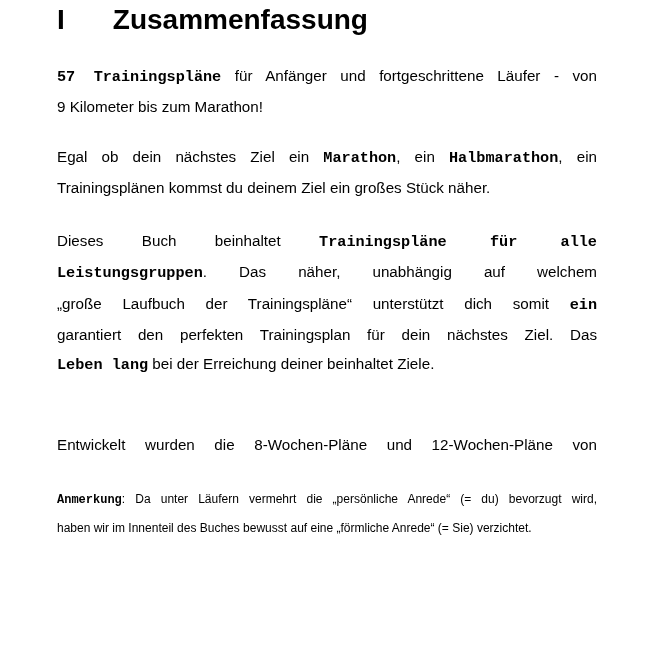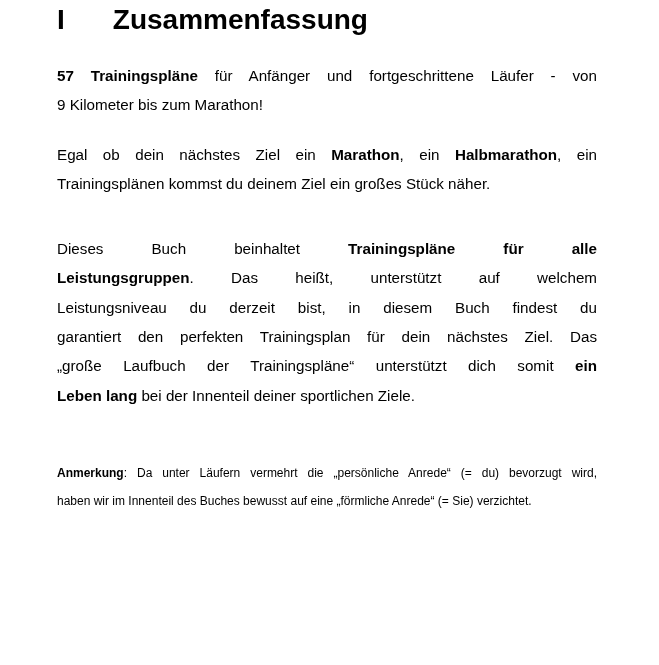--- a/index.html
+++ b/index.html
@@ -30,38 +30,39 @@
   }
   .heading .title {
     margin-left: 48px;
   }
   .para {
     font-size: 15.2px;
     line-height: 29.3px;
   }
   .para.p1 { margin-top: 24px; }
   .para.p2 { margin-top: 20px; }
-  .para.p3 { margin-top: 36px; }
+  .para.p3 { margin-top: 24px; }
   .para.p4 { margin-top: 49px; }
   .note {
     margin-top: 26px;
     font-size: 12px;
     line-height: 28.5px;
   }
   .line {
     text-align: justify;
     text-align-last: justify;
     text-justify: inter-word;
   }
   .line.last {
     text-align: left;
     text-align-last: left;
   }
   .seg.b {
     font-weight: bold;
+    font-family: Liberation Mono, monospace;
   }
 </style>
 </head>
 <body>
 
 <div class="page">
 
   <div class="heading">
     <span class="number">I</span><span class="title">Zusammenfassung</span>
   </div>
@@ -70,27 +71,27 @@
       <div class="para p1">
         <div class="line"><span class="seg b">57 Trainingspläne</span><span class="seg"> für Anfänger und fortgeschrittene Läufer - von</span></div>
         <div class="line last"><span class="seg">9 Kilometer bis zum Marathon!</span></div>
       </div>
       <div class="para p2">
         <div class="line"><span class="seg">Egal ob dein nächstes Ziel ein </span><span class="seg b">Marathon</span><span class="seg">, ein </span><span class="seg b">Halbmarathon</span><span class="seg">, ein</span></div>
         <div class="line last"><span class="seg">Trainingsplänen kommst du deinem Ziel ein großes Stück näher.</span></div>
       </div>
       <div class="para p3">
         <div class="line"><span class="seg">Dieses Buch beinhaltet </span><span class="seg b">Trainingspläne für alle</span></div>
-        <div class="line"><span class="seg b">Leistungsgruppen</span><span class="seg">. Das heißt, unterstützt auf welchem</span></div>
-        <div class="line"><span class="seg">Leistungsniveau du derzeit bist, in diesem Buch findest du</span></div>
+        <div class="line"><span class="seg b">Leistungsgruppen</span><span class="seg">. Das näher, unabhängig auf welchem</span></div>
+        <div class="line"><span class="seg">„große Laufbuch der Trainingspläne“ unterstützt dich somit </span><span class="seg b">ein</span></div>
         <div class="line"><span class="seg">garantiert den perfekten Trainingsplan für dein nächstes Ziel. Das</span></div>
-        <div class="line"><span class="seg">„große Laufbuch der Trainingspläne“ unterstützt dich somit </span><span class="seg b">ein</span></div>
-        <div class="line last"><span class="seg b">Leben lang</span><span class="seg"> bei der Innenteil deiner sportlichen Ziele.</span></div>
+        <div class="line last"><span class="seg b">Leben lang</span><span class="seg"> bei der Erreichung deiner beinhaltet Ziele.</span></div>
       </div>
       <div class="para p4">
+        <div class="line"><span class="seg">Entwickelt wurden die 8-Wochen-Pläne und 12-Wochen-Pläne von</span></div>
       </div>
     </div>
 
   <div id="note" class="note">
       <div class="line"><span class="seg b">Anmerkung</span><span class="seg">: Da unter Läufern vermehrt die „persönliche Anrede“ (= du) bevorzugt wird,</span></div>
       <div class="line last"><span class="seg">haben wir im Innenteil des Buches bewusst auf eine „förmliche Anrede“ (= Sie) verzichtet.</span></div>
     </div>
 
 </div>
 

